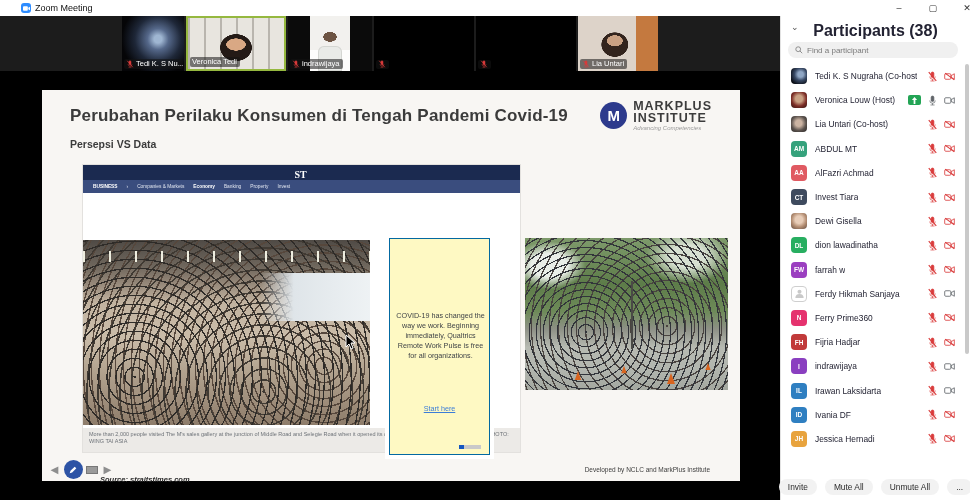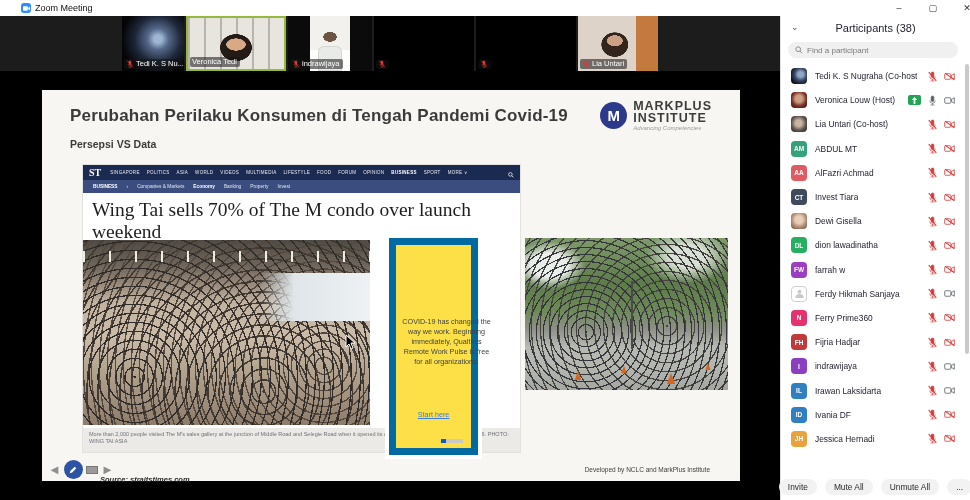--- a/index.html
+++ b/index.html
@@ -44,41 +44,41 @@
   
   .slide { position:absolute; left:42px; top:74px; width:698px; height:391px; background:#f8f6f3; }
   .slide-title { position:absolute; left:28px; top:16px; font-size:17px; font-weight:bold; color:#3b3b3b; letter-spacing:.2px; }
   .slide-subtitle { position:absolute; left:28px; top:48px; font-size:10.5px; font-weight:bold; color:#3b3b3b; }
   .mp-logo { position:absolute; right:28px; top:10px; display:flex; align-items:center; gap:6px; }
   .mp-circle { width:27px; height:27px; border-radius:50%; background:#2d3a8c; color:#fff; font-weight:bold; font-size:15px; display:flex; align-items:center; justify-content:center; }
   .mp-text .l1, .mp-text .l2 { font-size:12.5px; font-weight:bold; color:#3c3c3c; letter-spacing:1px; line-height:12px; }
   .mp-text .tag { font-size:6px; font-style:italic; color:#9a9a9a; margin-top:1px; }
 
   .article { position:absolute; left:41px; top:75px; width:437px; height:287px; background:#fff; box-shadow:0 0 0 1px #e3e1de; }
-  .st-nav1 { position:absolute; left:0; top:0; width:437px; height:15px; background:#1b2a50; display:flex; align-items:center; gap:7px; padding:4px 6px; }
+  .st-nav1 { position:absolute; left:0; top:0; width:437px; height:15px; background:#1b2a50; display:flex; align-items:center; gap:7px; padding:4px 6px;flex-direction:column; }
   .st-brand { font-family:"Liberation Serif", serif; color:#fff; font-size:10px; font-weight:bold; margin-right:2px; }
   .st-nav1 .nav-item { color:#e8eaf2; font-size:4.5px; letter-spacing:.3px; white-space:nowrap; }
   .st-nav1 .nav-item.bold { font-weight:bold; color:#fff; }
   .st-search { margin-left:auto; }
   .st-nav2 { position:absolute; left:0; top:15px; width:437px; height:13px; background:#3a4d7e; display:flex; align-items:center; gap:9px; padding:0 10px; }
   .st-nav2 .nav-item { color:#dfe4ef; font-size:4.8px; white-space:nowrap; }
   .st-nav2 .nav-item.bold { font-weight:bold; color:#fff; }
   .st-headline { position:absolute; left:9px; top:34px; width:420px; font-family:"Liberation Serif", serif; font-size:19.5px; color:#1d1d1d; }
   .article-photo { position:absolute; left:0px; top:75px; width:287px; height:185px;
     background:
       repeating-radial-gradient(circle at 18% 74%, #2e2b28 0 1.3px, rgba(0,0,0,0) 1.3px 9px),
       repeating-radial-gradient(circle at 63% 82%, #403a33 0 1.5px, rgba(0,0,0,0) 1.5px 11px),
       repeating-radial-gradient(circle at 84% 68%, #56473c 0 1.4px, rgba(0,0,0,0) 1.4px 8px),
       linear-gradient(180deg, #4f4a45 0%, #6e665c 14%, #8f8274 22%, #c2b3a0 34%, #cabca9 52%, #b3a490 70%, #a08f7c 86%, #8d7c6a 100%); }
   .article-photo .windows { position:absolute; right:0; top:18%; width:38%; height:26%; background:linear-gradient(90deg, rgba(223,229,233,.0), #dfe5e9 30%, #eef2f4); }
   .article-photo .lights { position:absolute; left:0; top:6%; width:100%; height:6%;
     background:repeating-linear-gradient(90deg, rgba(255,255,240,.9) 0 2px, rgba(0,0,0,0) 2px 26px); }
   .article-caption { position:absolute; left:0; top:263px; width:437px; height:24px; background:#eceae7; color:#6d7278; font-size:5.5px; line-height:7px; padding:3px 6px 0 6px; }
 
-  .qualtrics-card { position:absolute; left:347px; top:148px; width:89px; height:217px; background:#fde047; border:7px solid #0369a1; box-shadow:0 0 0 4px #fff; }
+  .qualtrics-card { position:absolute; left:347px; top:148px; width:101px; height:217px; background:#fef9c3; border:1px solid #0369a1; box-shadow:0 0 0 4px #fff; }
   .qualtrics-card .card-text { position:absolute; left:6px; top:72px; width:89px; font-size:7.2px; line-height:10px; color:#3f4347; text-align:center; }
   .qualtrics-card .card-link { position:absolute; left:0; top:165px; width:100%; text-align:center; font-size:7.2px; color:#3b7dd8; text-decoration:underline; cursor:pointer; }
   .qualtrics-card .card-logo-mark { position:absolute; right:8px; bottom:5px; width:22px; height:4px; background:linear-gradient(90deg,#1557c0 0 5px, #c9c9c9 5px 100%); }
 
   .park-photo { position:absolute; left:483px; top:148px; width:203px; height:152px;
     background:
       repeating-radial-gradient(circle at 30% 62%, #31343a 0 1.2px, rgba(0,0,0,0) 1.2px 7px),
       repeating-radial-gradient(circle at 70% 58%, #494340 0 1.3px, rgba(0,0,0,0) 1.3px 9px),
       radial-gradient(ellipse 60px 40px at 12% 18%, #e9eee8 0 30%, rgba(0,0,0,0) 60%),
       radial-gradient(ellipse 70px 45px at 80% 12%, #d7e0d2 0 25%, rgba(0,0,0,0) 60%),
@@ -97,21 +97,21 @@
   .gray-chip { width:12px; height:8px; background:#9a9a9a; border:1px solid #777; }
   .slide-source { position:absolute; left:58px; top:385px; font-size:7.5px; font-style:italic; font-weight:bold; color:#2b2b2b; }
   .slide-credit { position:absolute; right:30px; top:376px; font-size:6.5px; color:#3c3c3c; }
 
   .mouse-cursor { position:absolute; left:345px; top:318px; z-index:20; }
 
   
   .panel { position:absolute; top:16px; right:0; width:190px; height:484px; background:#fff; border-left:1px solid #e2e2e2; }
   .panel-header { position:absolute; top:4px; left:0; width:100%; height:18px; }
   .panel-collapse { position:absolute; left:10px; top:2px; font-size:9px; color:#555; cursor:pointer; }
-  .panel-title { position:absolute; left:0; top:2px; width:100%; text-align:center; font-size:11px; font-weight:normal; color:#232333; }
+  .panel-title { position:absolute; left:0; top:2px; width:100%; text-align:center; font-size:16px; font-weight:bold; color:#232333; }
   .search-box { position:absolute; top:26px; left:7px; width:170px; height:16px; background:#f0f0f0; border-radius:9px; display:flex; align-items:center; gap:4px; padding:0 7px; cursor:text; }
   .search-box svg { width:8px; height:8px; flex:none; }
   .search-placeholder { font-size:8px; color:#7a7a7a; }
   .plist { position:absolute; top:48px; left:0; width:184px; height:412px; overflow:hidden; }
   .prow { position:relative; height:24.2px; display:flex; align-items:center; padding-left:10px; cursor:pointer; }
   .avatar { width:16px; height:16px; border-radius:4px; flex:none; display:flex; align-items:center; justify-content:center; color:#fff; font-size:6.5px; font-weight:bold; overflow:hidden; }
   .avatar.photo-a { background:radial-gradient(circle at 60% 40%, #8fa6c4 0 20%, #394a66 45%, #0b0e16 80%); }
   .avatar.photo-b { background:radial-gradient(circle at 50% 42%, #caa184 0 28%, #7e2f28 60%, #3a1612 95%); }
   .avatar.photo-c { background:radial-gradient(circle at 48% 45%, #cbb3a2 0 26%, #5d544f 60%, #2e2a28 95%); }
   .avatar.photo-d { background:radial-gradient(circle at 50% 42%, #e8cdb8 0 30%, #b38d72 60%, #6e5648 95%); }
@@ -272,21 +272,20 @@
           <span id="st-nav2-items" style="display:flex;gap:9px;align-items:center;">
               <span class="nav-item bold">BUSINESS</span>
               <span class="nav-item">›</span>
               <span class="nav-item">Companies &amp; Markets</span>
               <span class="nav-item bold">Economy</span>
               <span class="nav-item">Banking</span>
               <span class="nav-item">Property</span>
               <span class="nav-item">Invest</span>
             </span>
         </div>
-        <div class="st-headline">Wing Tai sells 70% of The M condo over launch weekend</div>
         <div class="article-photo">
           <div class="lights"></div>
           <div class="windows"></div>
         </div>
         <div class="article-caption">More than 2,000 people visited The M's sales gallery at the junction of Middle Road and Selegie Road when it opened its doors to the public on Feb 15 and Feb 16. PHOTO: WING TAI ASIA</div>
       </div>
 
       <div class="qualtrics-card">
         <div class="card-text">COVID-19 has changed the way we work. Beginning immediately, Qualtrics Remote Work Pulse is free for all organizations.</div>
         <div class="card-link">Start here</div>

